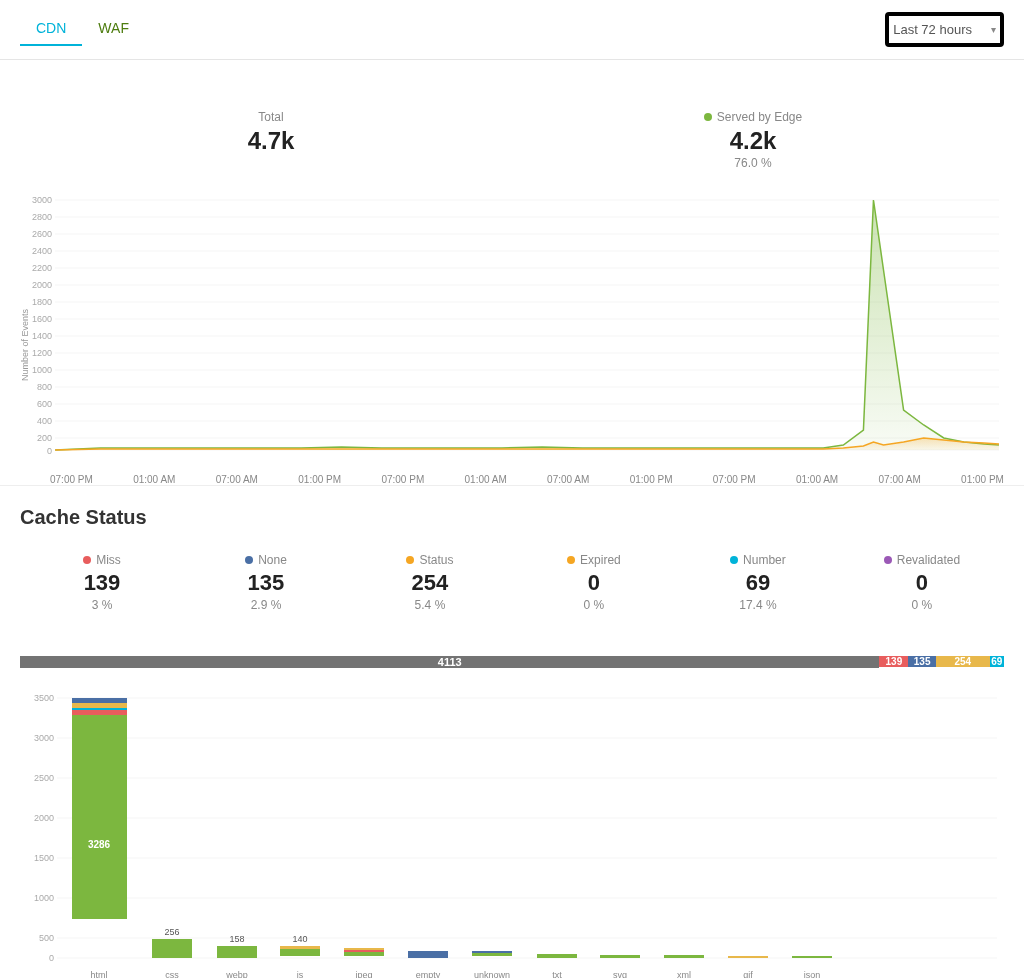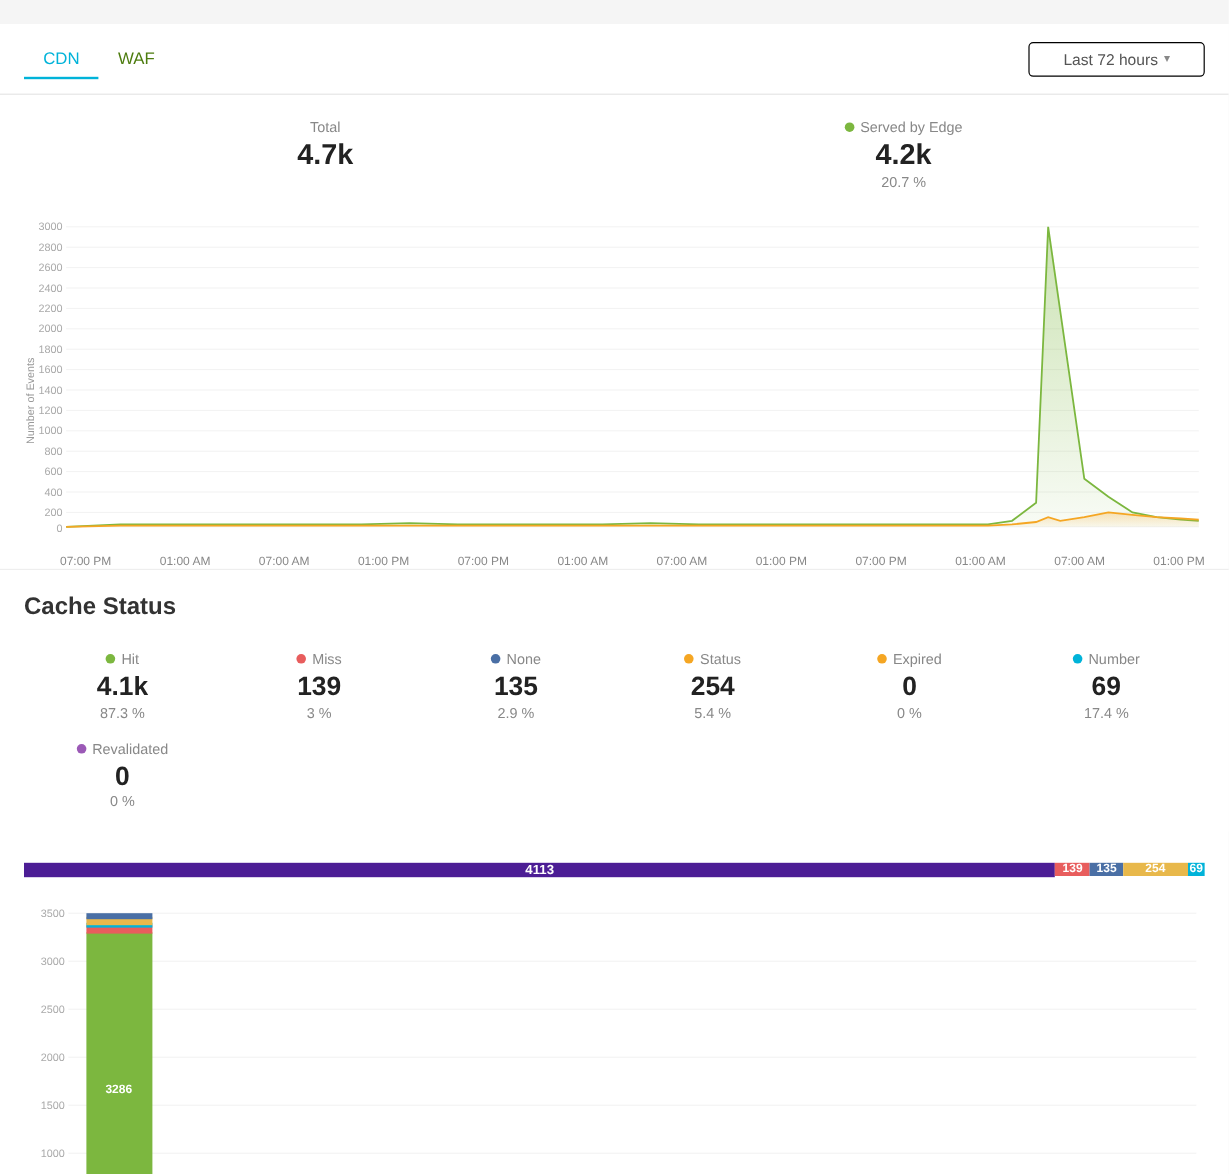--- a/index.html
+++ b/index.html
@@ -1,30 +1,30 @@
 <!DOCTYPE html>
 <html><head>
   <meta charset="utf-8">
   <style>
     * { box-sizing: border-box; margin: 0; padding: 0; }
     body { font-family: -apple-system, BlinkMacSystemFont, 'Segoe UI', sans-serif; background: #f5f5f5; color: #333; font-size: 13px; }
     .container { background: #fff; max-width: 1024px; margin: 0 auto; padding: 0; }
     
     
-    .header { display: flex; align-items: center; justify-content: space-between; padding: 12px 20px; border-bottom: 1px solid #e5e5e5; background: #fff; margin-top: 20px; }
+    .header { display: flex; align-items: flex-start; justify-content: space-between; padding: 12px 20px; border-bottom: 1px solid #e5e5e5; background: #fff; }
     .tabs { display: flex; gap: 0; }
     .tab { padding: 8px 16px; cursor: pointer; font-size: 14px; font-weight: 500; color: #4d7c0f; border-bottom: 2px solid transparent; }
     .tab.active { color: #00b3d9; border-bottom: 2px solid #00b3d9; }
-    .time-selector { display: flex; align-items: center; gap: 5px; border: 1px solid #000000; padding: 6px 28px; border-radius: 4px; cursor: pointer; font-size: 13px; color: #555; background: #fff; }
+    .time-selector { display: flex; align-items: center; gap: 19px; border: 4px solid #000000; padding: 6px 4px; border-radius: 4px; cursor: pointer; font-size: 13px; color: #555; background: #fff; }
     .chevron { font-size: 10px; color: #888; }
 
     
     .stats-section { padding: 20px 30px 10px; }
     .stats-row { display: flex; gap: 0; align-items: flex-start; }
-    .stat-item { flex: 1; text-align: center; }
+    .stat-item { flex: 1; text-align: center; margin-top: 30px; }
     .stat-label { font-size: 12px; color: #888; margin-bottom: 4px; display: flex; align-items: center; justify-content: center; gap: 5px; }
     .stat-dot { width: 8px; height: 8px; border-radius: 50%; display: inline-block; }
     .stat-value { font-size: 24px; font-weight: 700; color: #222; line-height: 1.1; }
     .stat-pct { font-size: 12px; color: #888; margin-top: 2px; }
 
     
     .chart-container { padding: 10px 20px 0; position: relative; }
     .chart-area { position: relative; height: 280px; }
     .chart-svg { width: 100%; height: 100%; }
     .x-axis-labels { display: flex; justify-content: space-between; padding: 4px 0 0 30px; font-size: 10px; color: #888; align-items: flex-end; }
@@ -71,21 +71,21 @@
           <span>Total</span>
         </div>
         <div class="stat-value">4.7k</div>
       </div>
       <div class="stat-item">
         <div class="stat-label">
           <span class="stat-dot" style="background:#7cb73f"></span>
           <span>Served by Edge</span>
         </div>
         <div class="stat-value">4.2k</div>
-        <div class="stat-pct">20.7 %</div>
+        <div class="stat-pct">76.0 %</div>
       </div>
     </div>
   </div>
 
   <div class="chart-container">
     <div class="chart-area">
       <svg class="chart-svg" viewBox="0 0 980 280" preserveAspectRatio="none">
 
         <defs>
           <linearGradient id="greenFill" x1="0" y1="0" x2="0" y2="1">
@@ -170,28 +170,20 @@
       <span>01:00 PM</span>
     </div>
   </div>
 
   <hr class="divider">
 
   <div class="section">
     <div class="section-title">Cache Status</div>
     <div class="cache-stats">
 
-      <div class="cache-stat">
-        <div class="stat-label">
-            <span class="stat-dot" style="background:#7cb73f"></span>
-            <span>Hit</span>
-          </div>
-        <div class="stat-value" style="font-size:22px">4.1k</div>
-        <div class="stat-pct">87.3 %</div>
-      </div>
 
       <div class="cache-stat">
         <div class="stat-label">
             <span class="stat-dot" style="background:#e85d5d"></span>
             <span>Miss</span>
           </div>
         <div class="stat-value" style="font-size:22px">139</div>
         <div class="stat-pct">3 %</div>
       </div>
 
@@ -237,21 +229,21 @@
             <span>Revalidated</span>
           </div>
         <div class="stat-value" style="font-size:22px">0</div>
         <div class="stat-pct">0 %</div>
       </div>
     </div>
   </div>
 
   <div class="stacked-bar-container">
     <div class="stacked-bar">
-      <div class="bar-segment" style="background:#4c1d95; flex:83.5; min-width:0;">
+      <div class="bar-segment" style="background:#737373; flex:83.5; min-width:0;">
         <span>4113</span>
       </div>
       <div class="bar-segment" style="background:#e85d5d; flex:2.8; min-width:0;">
         <span style="font-size:10px">139</span>
       </div>
       <div class="bar-segment" style="background:#4a6fa5; flex:2.7; min-width:0;">
         <span style="font-size:10px">135</span>
       </div>
       <div class="bar-segment" style="background:#e8b84b; flex:5.2; min-width:0;">
         <span style="font-size:10px">254</span>

